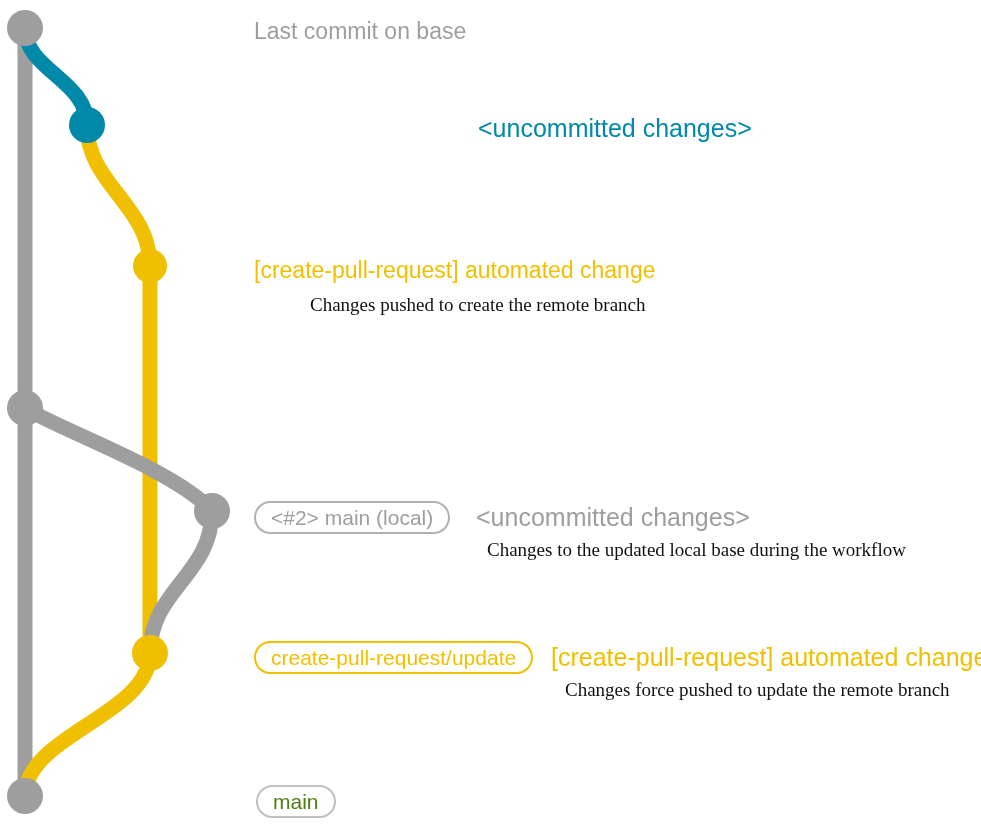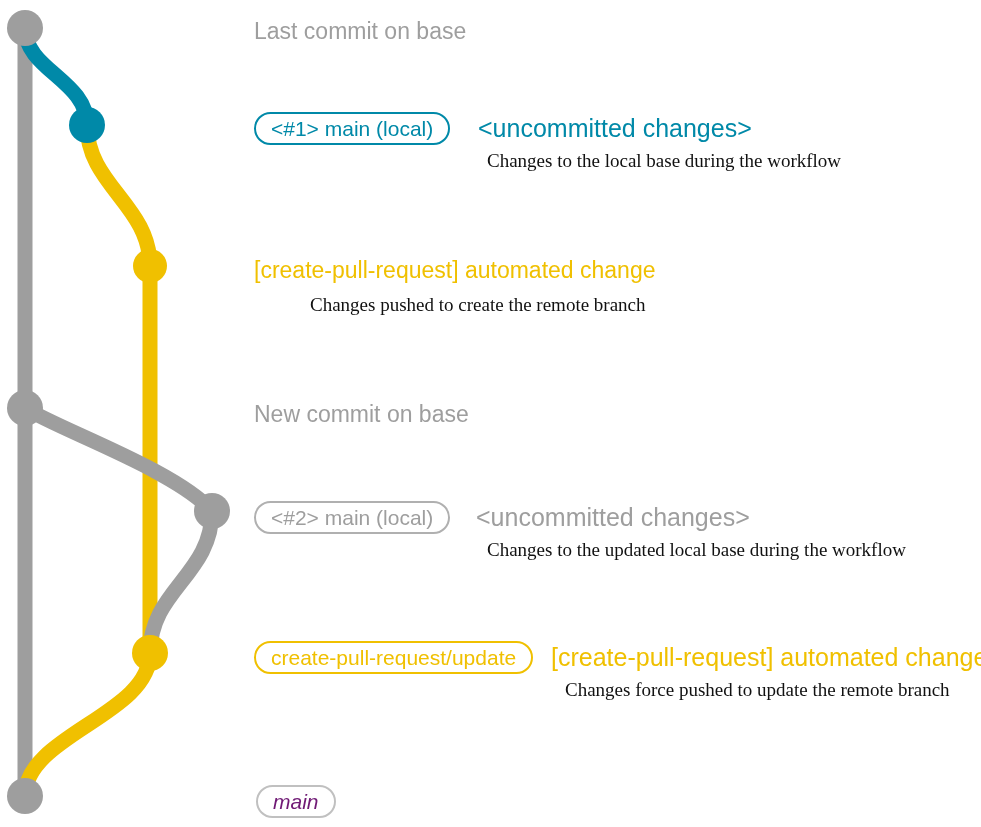--- a/index.html
+++ b/index.html
@@ -66,21 +66,21 @@
     border: 2px solid currentColor;
     font-family: "Liberation Sans", sans-serif;
     font-size: 21px;
     line-height: 1;
     white-space: nowrap;
     background: #ffffff;
   }
   .badge.teal   { color: #0089a8; border-color: #0089a8; }
   .badge.yellow { color: #f0c000; border-color: #f0c000; }
   .badge.gray   { color: #9e9e9e; border-color: #b0b0b0; }
-  .badge.gray-strong { color: #701a75; border-color: #c0c0c0; font-style: italic; }
+  .badge.gray-strong { color: #4d7c0f; border-color: #c0c0c0; }
 
   .badge-label { display: inline-block; }
 
   
   .badge-note {
     position: absolute;
     font-family: "Liberation Sans", sans-serif;
     font-size: 25px;
     line-height: 33px;
     white-space: nowrap;
@@ -117,30 +117,25 @@
     <circle cx="25" cy="408" r="18" fill="#9e9e9e"></circle>
     <circle cx="212" cy="511" r="18" fill="#9e9e9e"></circle>
     <circle cx="150" cy="653" r="18" fill="#f0c000"></circle>
     <circle cx="25" cy="796" r="18" fill="#9e9e9e"></circle>
   </svg>
 
   <div class="layer">
 
     <div class="headline gray" style="left:254px; top:13px;">Last commit on base</div>
 
-    <div class="badge teal" style="left:254px; top:108px;">
-      <span class="badge-label">&lt;#1&gt; main (local)</span>
-    </div>
     <div class="badge-note teal" style="left:478px; top:108px;">&lt;uncommitted changes&gt;</div>
-    <div class="subtext" style="left:487px; top:145px;">Changes to the local base during the workflow</div>
 
     <div class="headline yellow" style="left:254px; top:252px;">[create-pull-request] automated change</div>
     <div class="subtext" style="left:271px; top:289px;margin-left:39px;">Changes pushed to create the remote branch</div>
 
-    <div class="headline gray" style="left:254px; top:396px;">New commit on base</div>
 
     <div class="badge gray" style="left:254px; top:497px;">
       <span class="badge-label">&lt;#2&gt; main (local)</span>
     </div>
     <div class="badge-note gray" style="left:476px; top:497px;">&lt;uncommitted changes&gt;</div>
     <div class="subtext" style="left:487px; top:534px;">Changes to the updated local base during the workflow</div>
 
     <div class="badge yellow" style="left:254px; top:637px;">
       <span class="badge-label">create-pull-request/update</span>
     </div>

